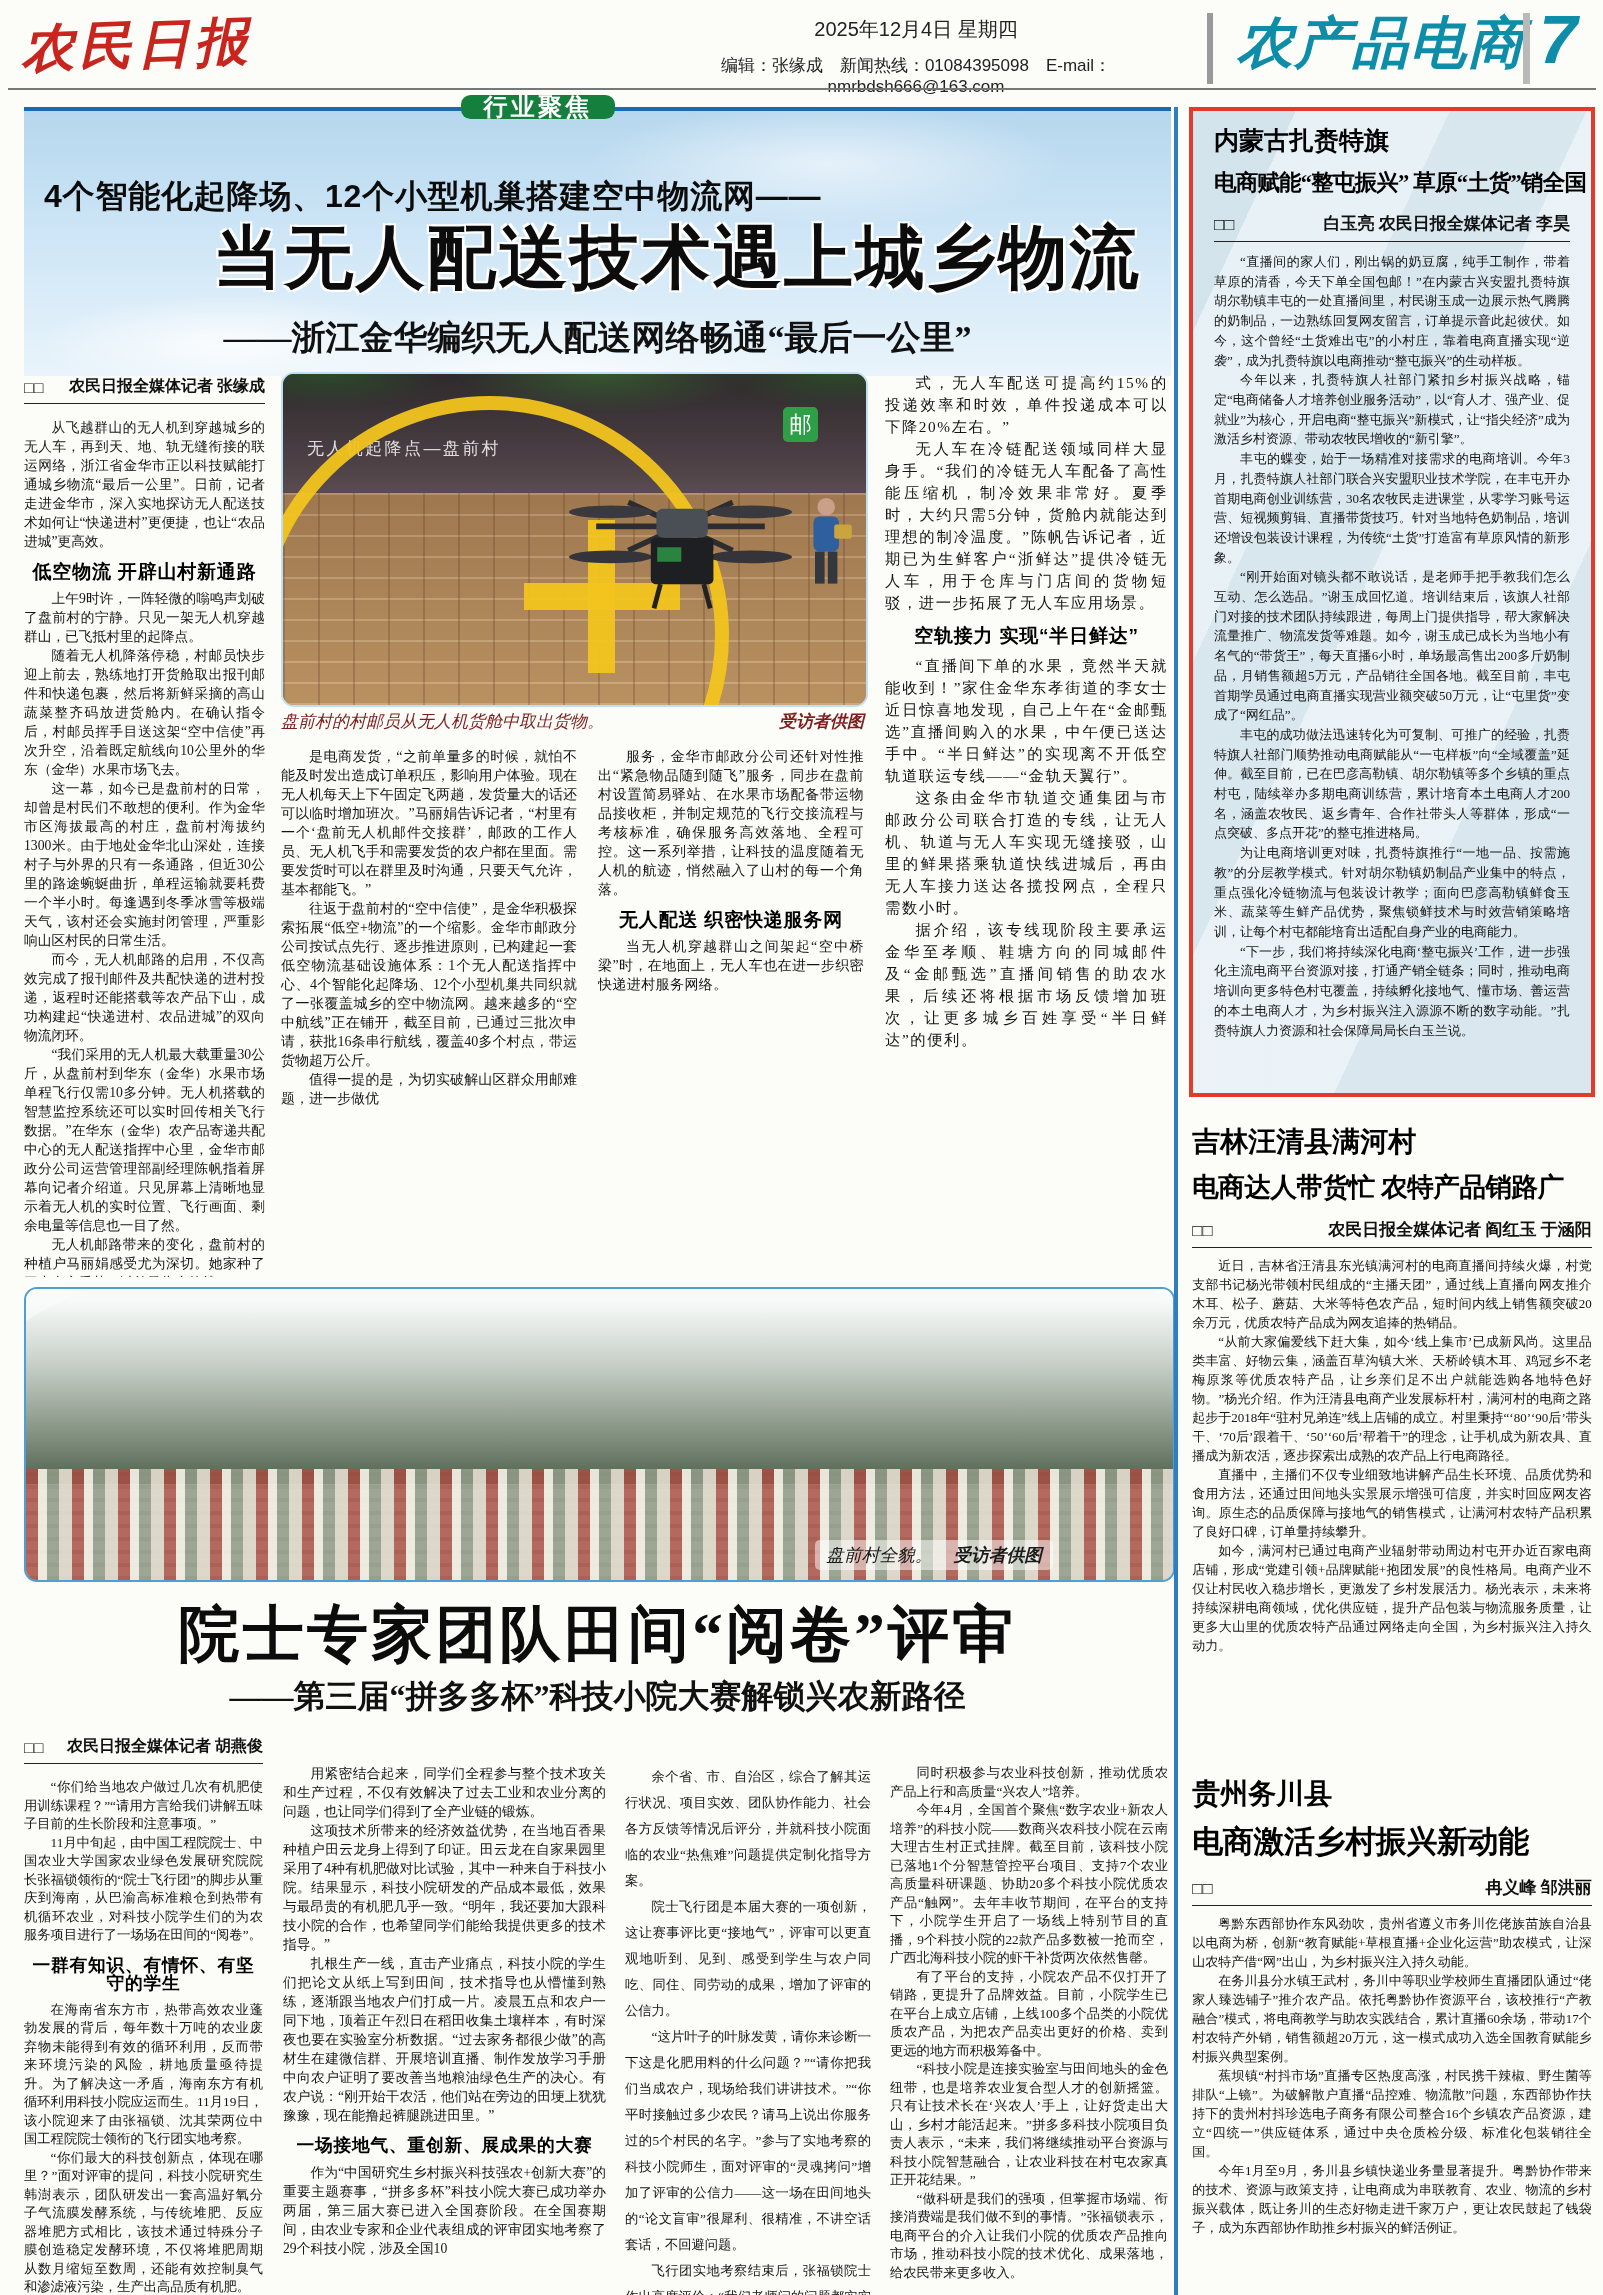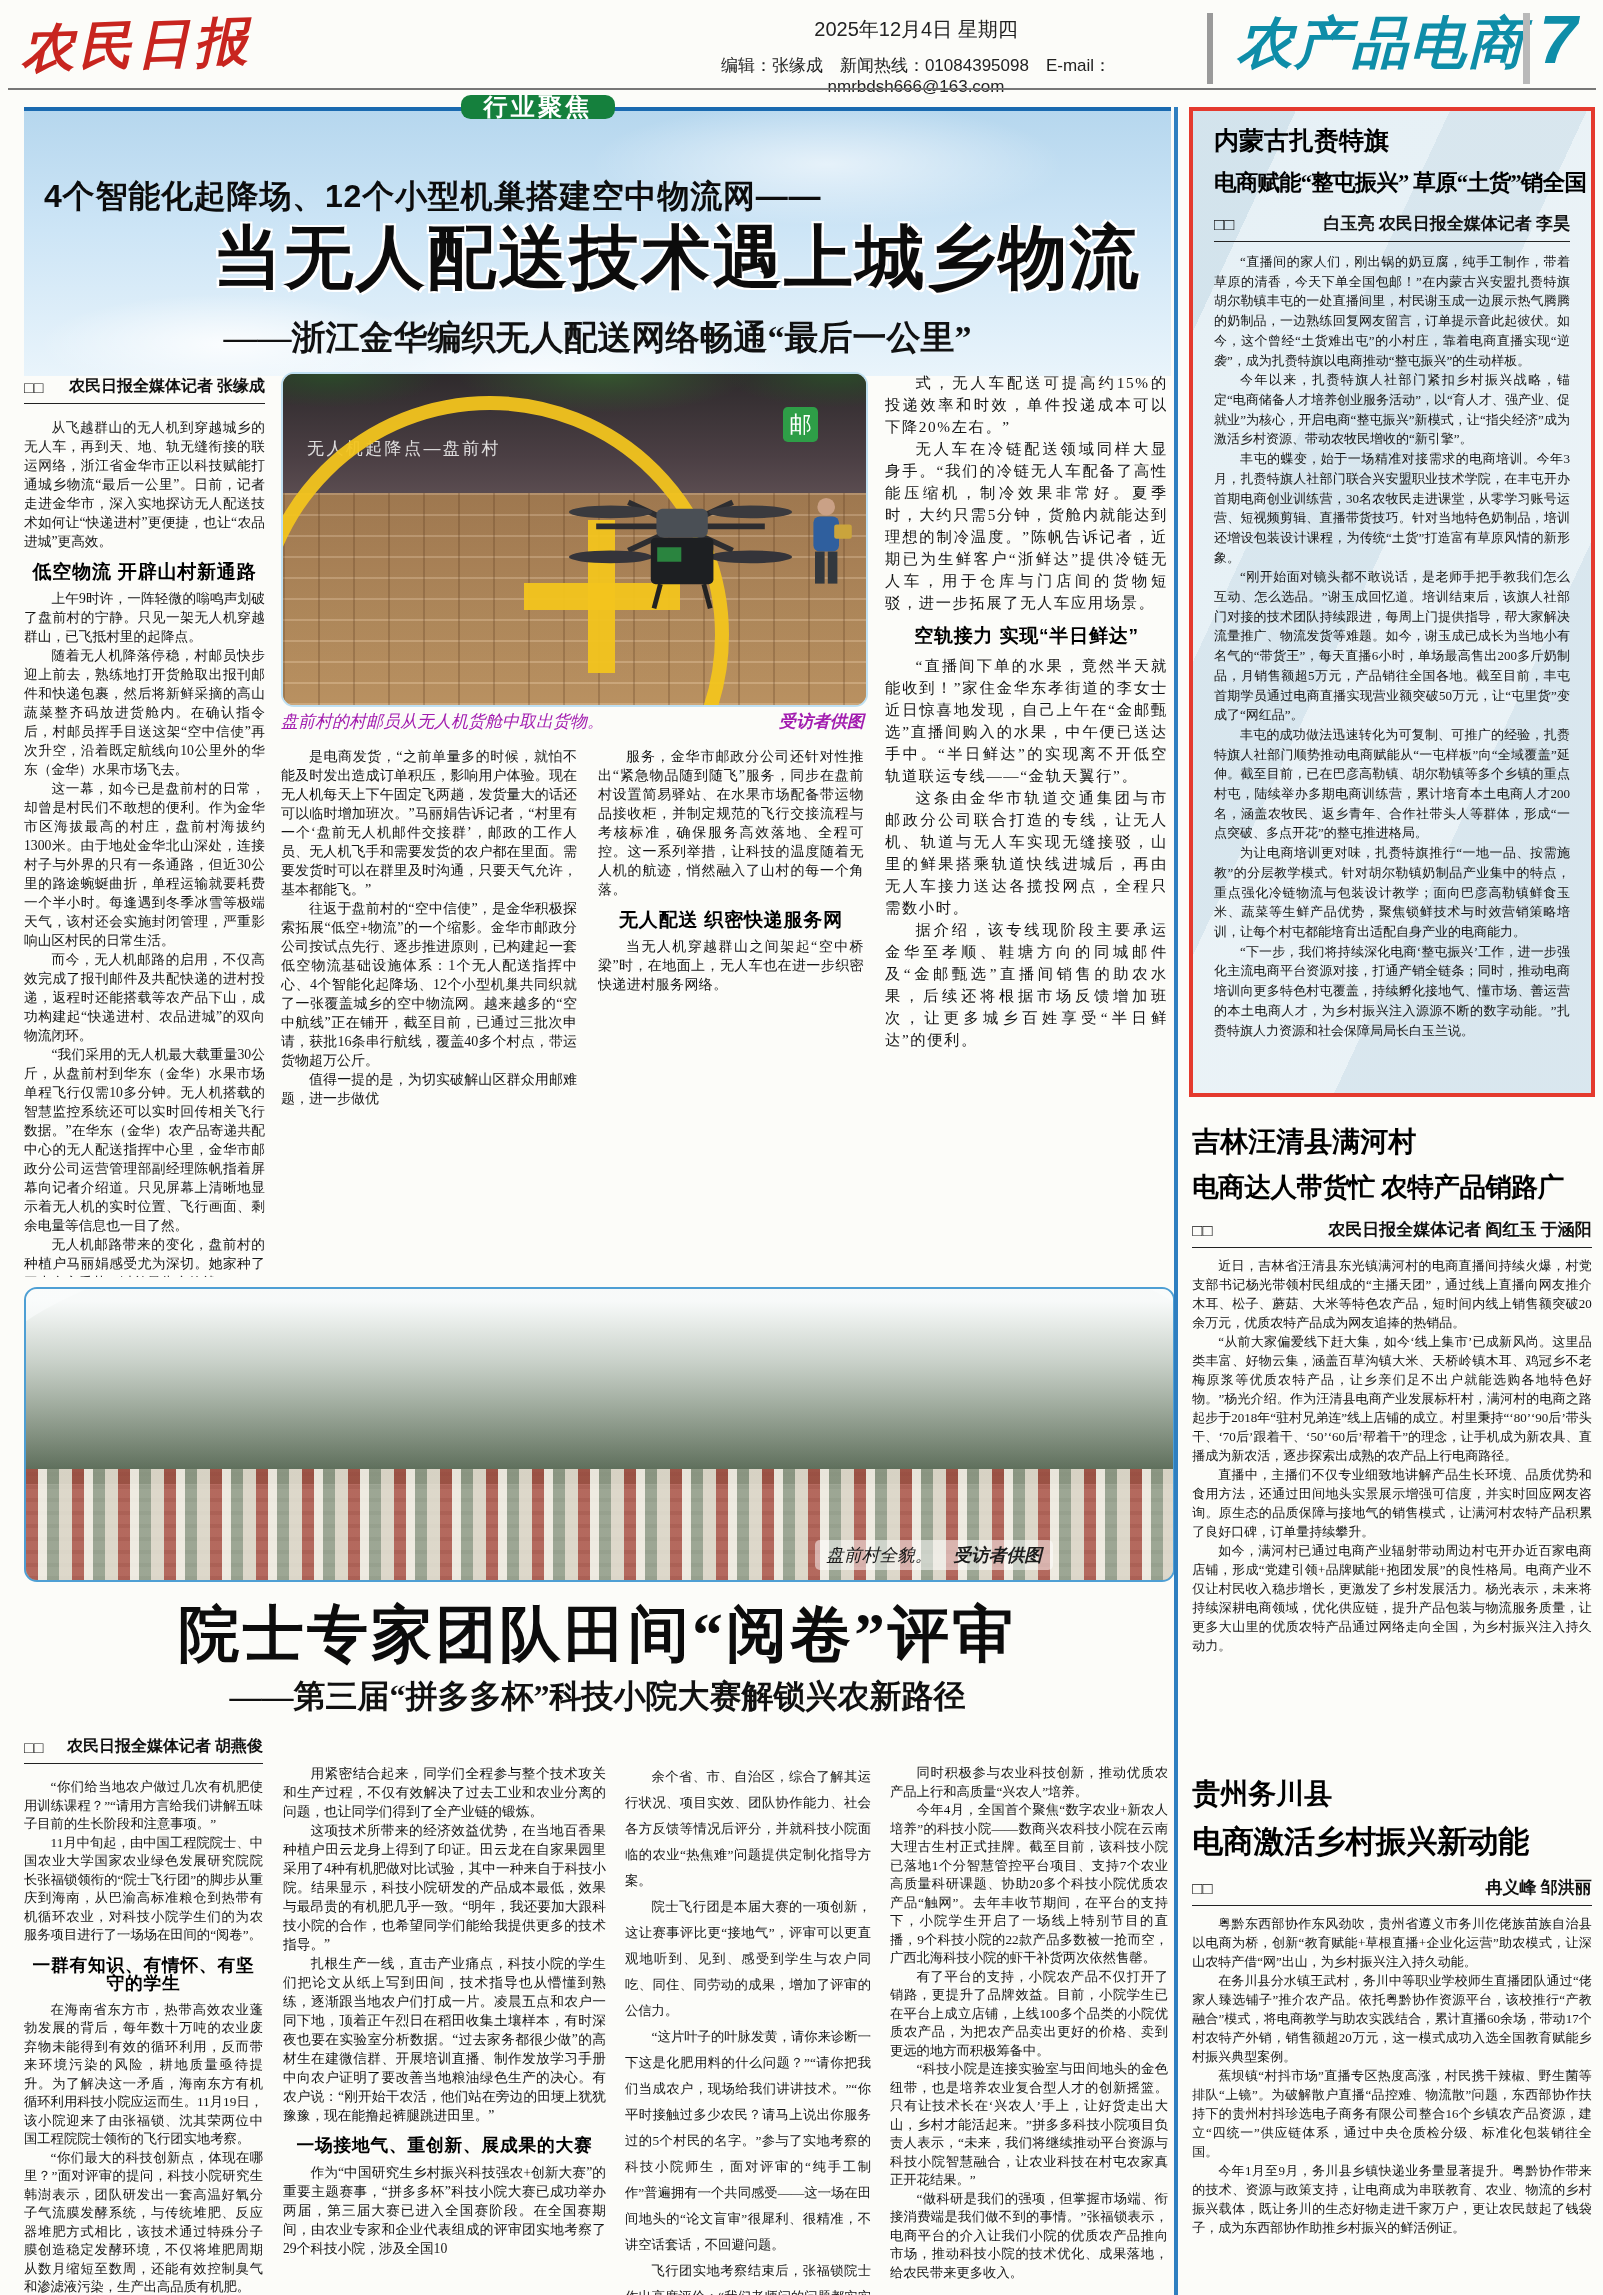--- a/index.html
+++ b/index.html
@@ -63,21 +63,21 @@
           border-radius:4.8px;color:#fff;font-size:22.5px;display:flex;align-items:center;
           justify-content:center;font-family:"Liberation Sans",sans-serif;}
   .p1deck{position:absolute;left:0;bottom:0;width:100%;height:64%;
           background:repeating-linear-gradient(90deg,rgba(86,54,28,.25) 0 2.4px,rgba(0,0,0,0) 2.4px 35px),
                      repeating-linear-gradient(180deg,rgba(255,255,255,.14) 0 1.6px,rgba(0,0,0,.06) 1.6px 21px),
                      linear-gradient(180deg,#a87f54,#c49a67);}
   .p1circle{position:absolute;left:-32px;bottom:-169px;width:450px;height:450px;border-radius:50%;
             border:14.5px solid #f2c41d;opacity:.95;}
   .p1cross-v{position:absolute;left:305px;bottom:32px;width:27px;height:153px;background:#f2c41d;opacity:.95;}
   .p1cross-h{position:absolute;left:241px;bottom:95px;width:156px;height:27px;background:#f2c41d;opacity:.95;}
-  .caption{font-style:italic;font-size:17px;display:flex;justify-content:space-between;color:#a21caf;}
+  .caption{font-style:italic;font-size:17px;display:flex;justify-content:space-between;color:#7f1d1d;}
   .p1cap{left:281px;top:710px;width:583px;}
   
   .pano{left:24px;top:1287px;width:1147px;height:291px;border-radius:13px;overflow:hidden;
         border:2.4px solid #4e9fd4;background:#cfd6cd;}
   .panomtn{position:absolute;left:-5%;top:-28%;width:110%;height:95%;border-radius:50% 45% 0 0/70% 60% 0 0;
         background:linear-gradient(180deg,#8da287 0%,#5d7154 45%,#465843 100%);}
   .panofog{position:absolute;left:0;top:0;width:100%;height:70%;
         background:linear-gradient(180deg,rgba(250,252,252,.98) 6%,rgba(240,244,243,.75) 35%,rgba(235,239,236,0) 100%);}
   .panovillage{position:absolute;left:0;bottom:0;width:100%;height:38%;
         background:repeating-linear-gradient(90deg,rgba(173,78,66,.8) 0 12px,rgba(240,236,226,.95) 12px 21px,rgba(148,158,138,.85) 21px 33px,rgba(222,216,202,.95) 33px 46px),
@@ -288,21 +288,21 @@
     <div class="abs col" id="bc2">
         <p class="para">用紧密结合起来，同学们全程参与整个技术攻关和生产过程，不仅有效解决了过去工业和农业分离的问题，也让同学们得到了全产业链的锻炼。</p>
         <p class="para">这项技术所带来的经济效益优势，在当地百香果种植户田云龙身上得到了印证。田云龙在自家果园里采用了4种有机肥做对比试验，其中一种来自于科技小院。结果显示，科技小院研发的产品成本最低，效果与最昂贵的有机肥几乎一致。“明年，我还要加大跟科技小院的合作，也希望同学们能给我提供更多的技术指导。”</p>
         <p class="para">扎根生产一线，直击产业痛点，科技小院的学生们把论文从纸上写到田间，技术指导也从懵懂到熟练，逐渐跟当地农户们打成一片。凌晨五点和农户一同下地，顶着正午烈日在稻田收集土壤样本，有时深夜也要在实验室分析数据。“过去家务都很少做”的高材生在建微信群、开展培训直播、制作发放学习手册中向农户证明了要改善当地粮油绿色生产的决心。有农户说：“刚开始干农活，他们站在旁边的田埂上犹犹豫豫，现在能撸起裤腿跳进田里。”</p>
         <h3 class="subhead">一场接地气、重创新、展成果的大赛</h3>
         <p class="para">作为“中国研究生乡村振兴科技强农+创新大赛”的重要主题赛事，“拼多多杯”科技小院大赛已成功举办两届，第三届大赛已进入全国赛阶段。在全国赛期间，由农业专家和企业代表组成的评审团实地考察了29个科技小院，涉及全国10</p>
       </div>
     <div class="abs col" id="bc3">
         <p class="para">余个省、市、自治区，综合了解其运行状况、项目实效、团队协作能力、社会各方反馈等情况后评分，并就科技小院面临的农业“热焦难”问题提供定制化指导方案。</p>
         <p class="para">院士飞行团是本届大赛的一项创新，这让赛事评比更“接地气”，评审可以更直观地听到、见到、感受到学生与农户同吃、同住、同劳动的成果，增加了评审的公信力。</p>
-        <p class="para">“这片叶子的叶脉发黄，请你来诊断一下这是化肥用料的什么问题？”“请你把我们当成农户，现场给我们讲讲技术。”“你平时接触过多少农民？请马上说出你服务过的5个村民的名字。”参与了实地考察的科技小院师生，面对评审的“纯手工制作”普遍拥有一个共同感受——这一场在田间地头的“论文盲审”很犀利、很精准，不讲空话套话，不回避问题。</p>
+        <p class="para">“这片叶子的叶脉发黄，请你来诊断一下这是化肥用料的什么问题？”“请你把我们当成农户，现场给我们讲讲技术。”“你平时接触过多少农民？请马上说出你服务过的5个村民的名字。”参与了实地考察的科技小院师生，面对评审的“灵魂拷问”增加了评审的公信力——这一场在田间地头的“论文盲审”很犀利、很精准，不讲空话套话，不回避问题。</p>
         <p class="para">飞行团实地考察结束后，张福锁院士作出高度评价：“我们老师问的问题都实实在在，非常尖锐，只有你真干了，才能回答上来。在科技小院，学生学会理解老百姓的艰难，发自内心想帮助他们，这是最值钱的本事，也是小院成功的秘诀。”</p>
         <h3 class="subhead">一次有技术、有销路、有发展的融合</h3>
         <p class="para">在飞行团考察期间，院士、专家评审不止一次提到，科技小院的高质量发展离不开学界、政府、企业等各方力量的助力。作为三届大赛的支持方，今年，拼多多深度参与了赛事的评审调研，进一步提供物质和智力支持。上半年启动了“千亿扶持”计划，构建高质量电商生态，</p>
       </div>
     <div class="abs col" id="bc4">
         <p class="para">同时积极参与农业科技创新，推动优质农产品上行和高质量“兴农人”培养。</p>
         <p class="para">今年4月，全国首个聚焦“数字农业+新农人培养”的科技小院——数商兴农科技小院在云南大理古生村正式挂牌。截至目前，该科技小院已落地1个分智慧管控平台项目、支持7个农业高质量科研课题、协助20多个科技小院优质农产品“触网”。去年丰收节期间，在平台的支持下，小院学生开启了一场线上特别节目的直播，9个科技小院的22款产品多数被一抢而空，广西北海科技小院的虾干补货两次依然售罄。</p>
         <p class="para">有了平台的支持，小院农产品不仅打开了销路，更提升了品牌效益。目前，小院学生已在平台上成立店铺，上线100多个品类的小院优质农产品，为把农产品卖出更好的价格、卖到更远的地方而积极筹备中。</p>
         <p class="para">“科技小院是连接实验室与田间地头的金色纽带，也是培养农业复合型人才的创新摇篮。只有让技术长在‘兴农人’手上，让好货走出大山，乡村才能活起来。”拼多多科技小院项目负责人表示，“未来，我们将继续推动平台资源与科技小院智慧融合，让农业科技在村屯农家真正开花结果。”</p>
         <p class="para">“做科研是我们的强项，但掌握市场端、衔接消费端是我们做不到的事情。”张福锁表示，电商平台的介入让我们小院的优质农产品推向市场，推动科技小院的技术优化、成果落地，给农民带来更多收入。</p>

